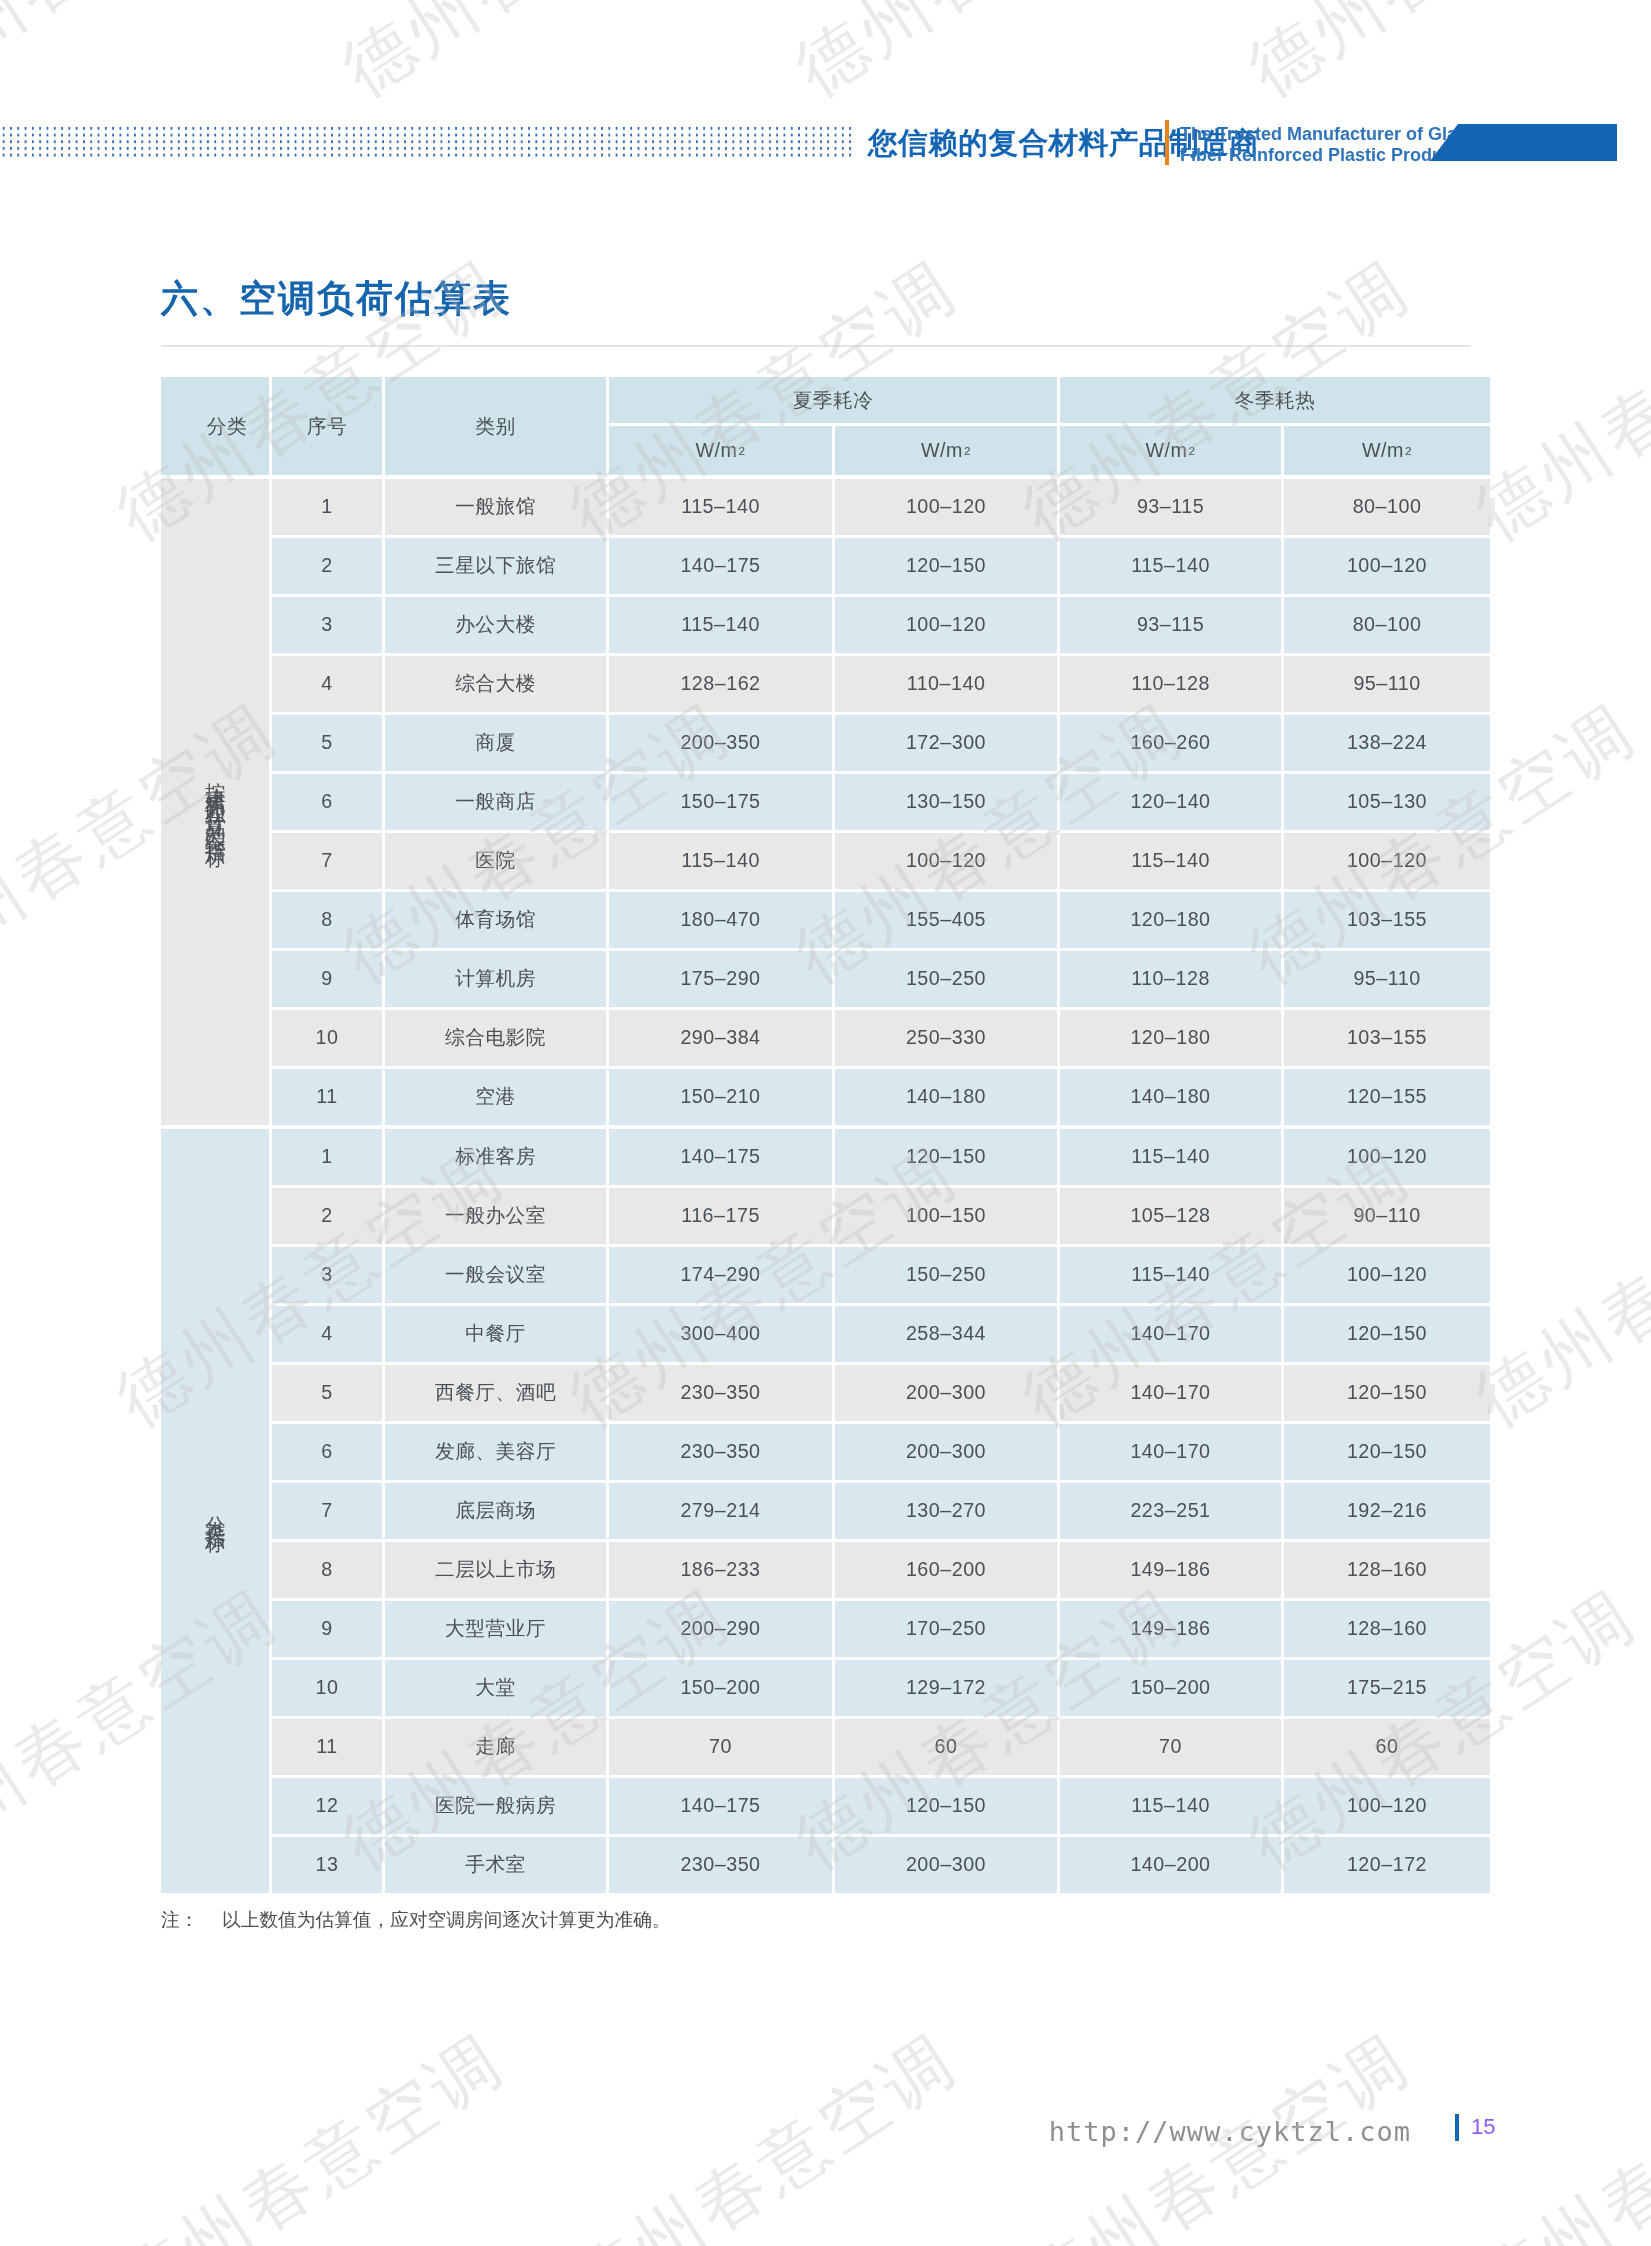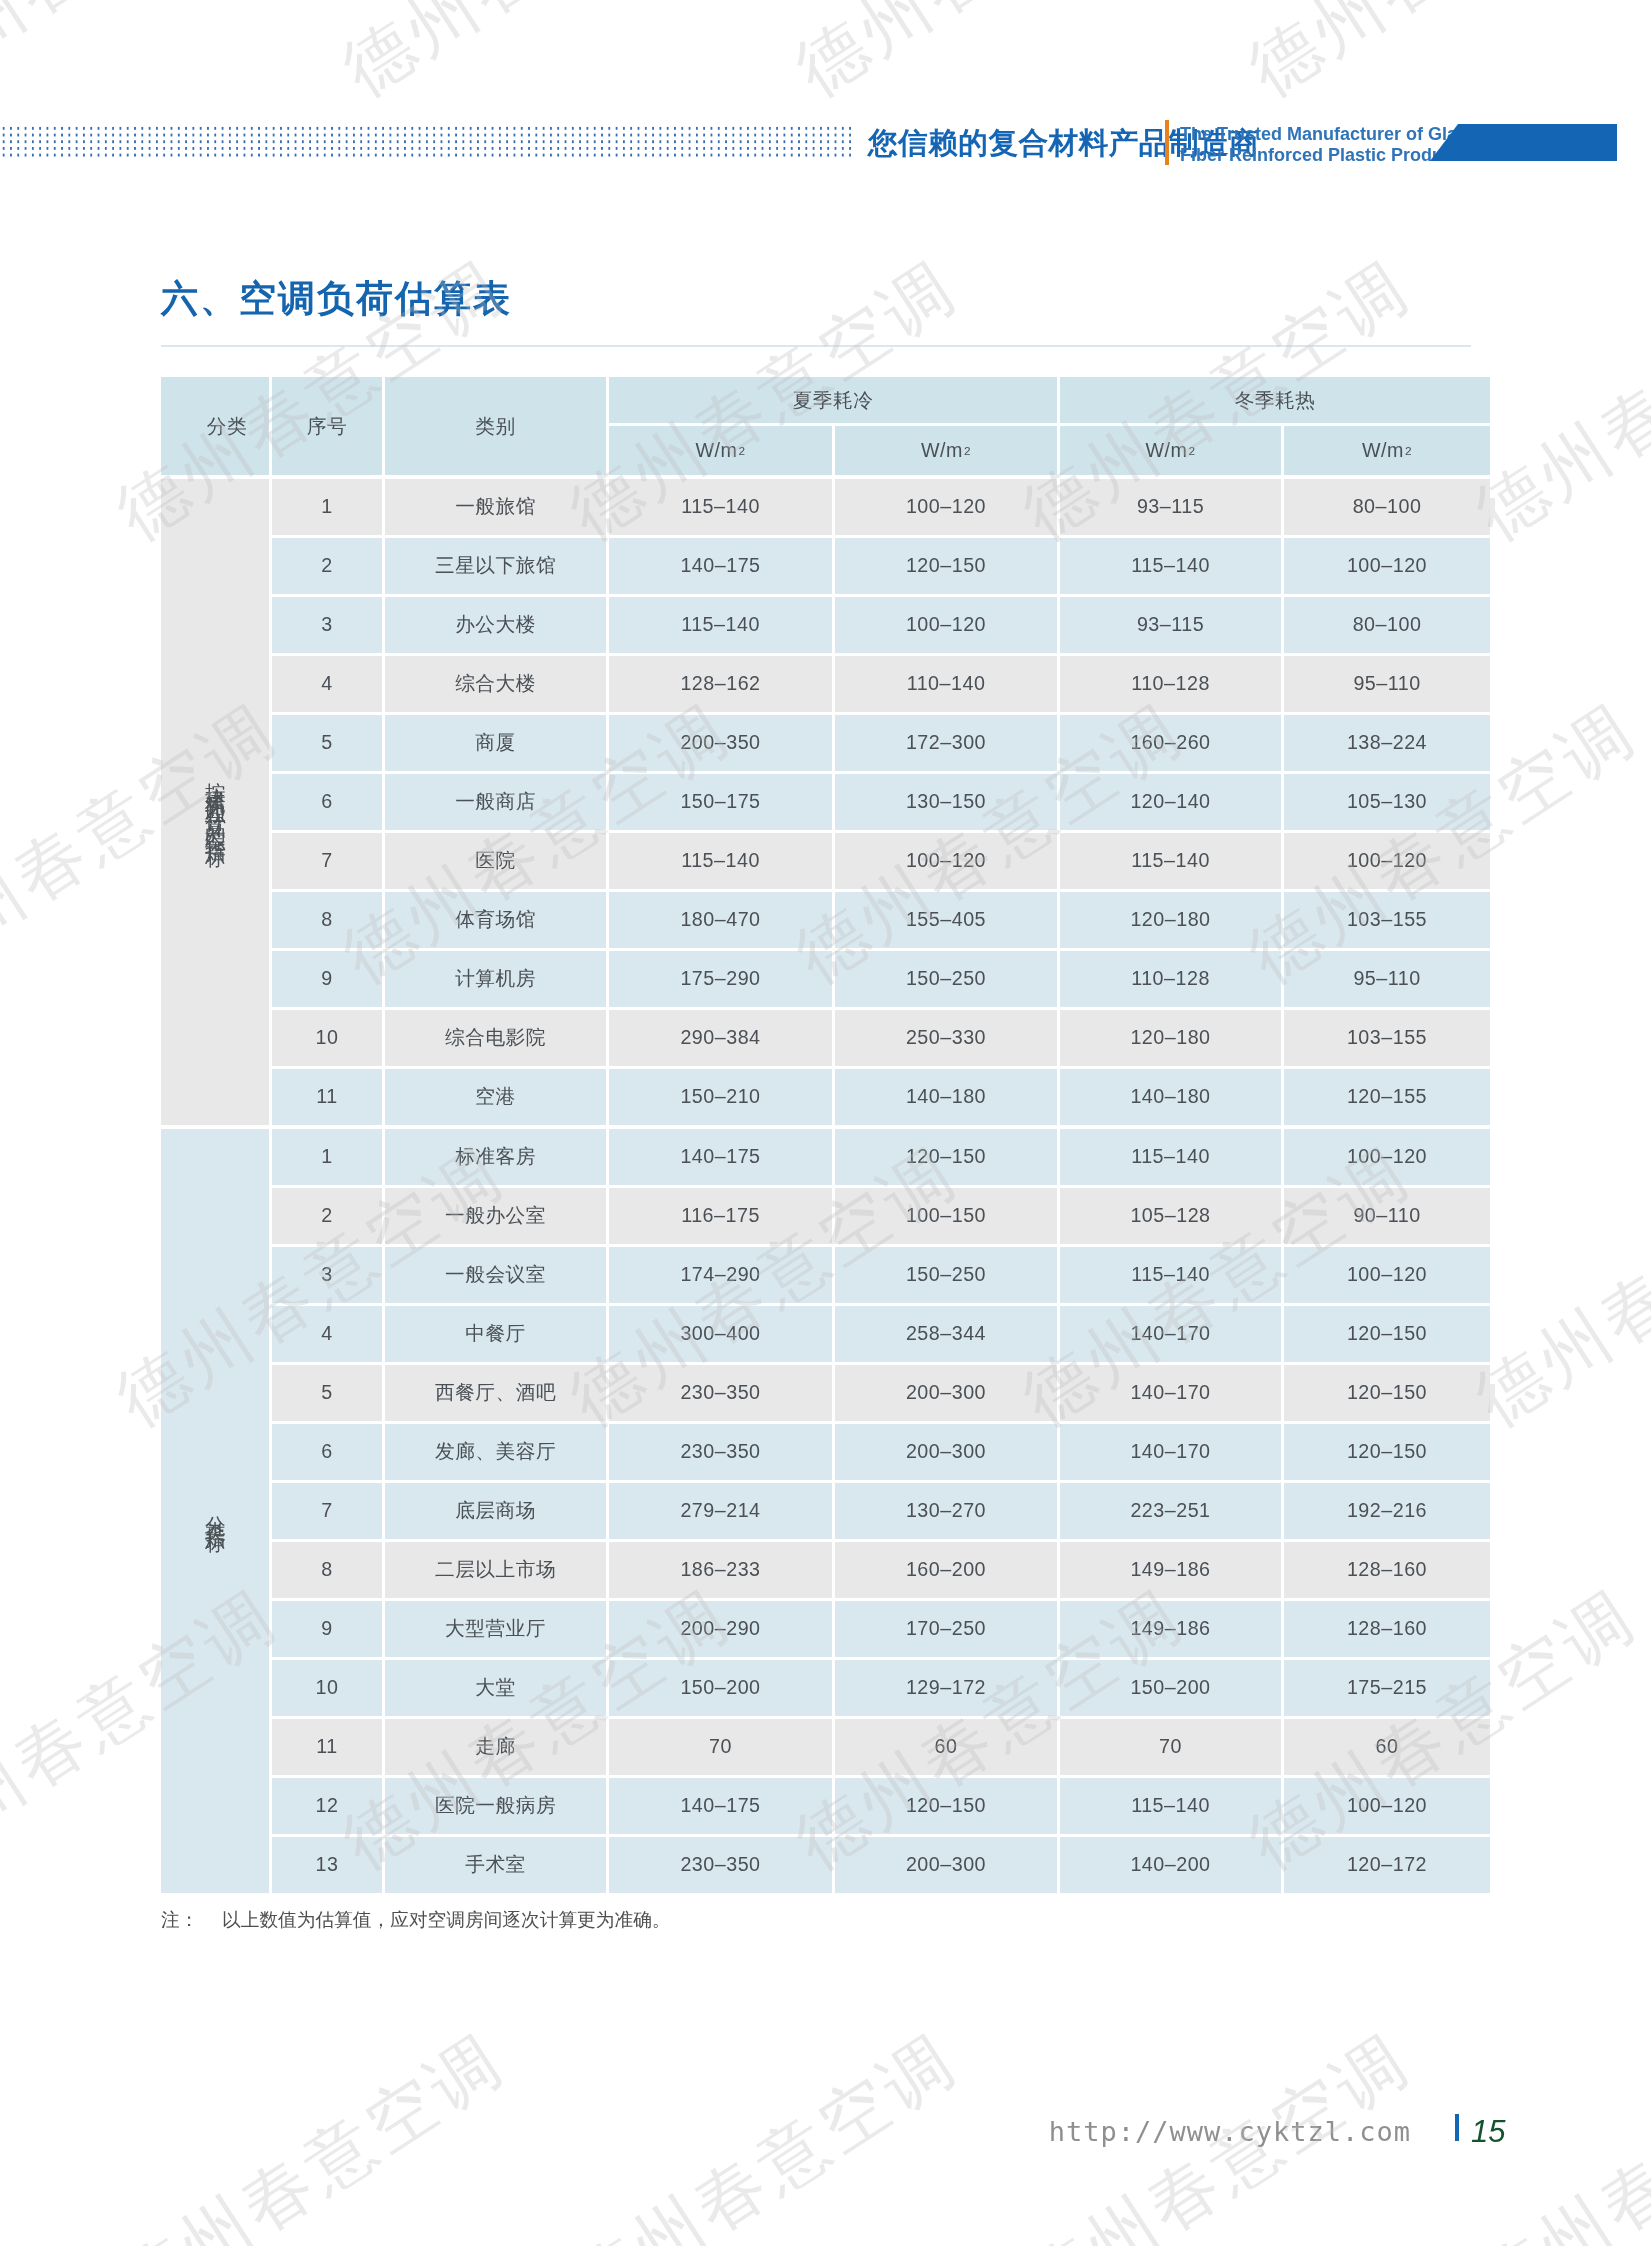--- a/index.html
+++ b/index.html
@@ -61,21 +61,21 @@
   .note-label { position:absolute; left:0; top:0; }
   .note-first { padding-left:61px; }
   .note-sub   { padding-left:94px; }
   
   .footer-url {
     position:absolute; left:946px; top:2116px; width:465px; text-align:right;
     font-family:"DejaVu Sans Mono","Liberation Mono",monospace;
     font-size:27px; color:#8f8f8f; letter-spacing:1px;
   }
   .footer-bar { position:absolute; left:1455px; top:2114px; width:3.9px; height:26.6px; background:#1565b5; }
-  .footer-page { position:absolute; left:1471px; top:2114px; font-size:31px; color:#14532d;font-style:italic; }
+  .footer-page { position:absolute; left:1471px; top:2114px; font-size:22px; color:#8b5cf6; }
   
   .wm-layer { position:absolute; left:0; top:0; width:100%; height:100%; pointer-events:none; z-index:50; }
   .wm {
     position:absolute; white-space:nowrap; font-size:69px; letter-spacing:4.9px;
     color:#bdbdbd; opacity:0.30; transform:rotate(-33deg); font-weight:400;
   }
 </style>
 </head>
 <body>
 

